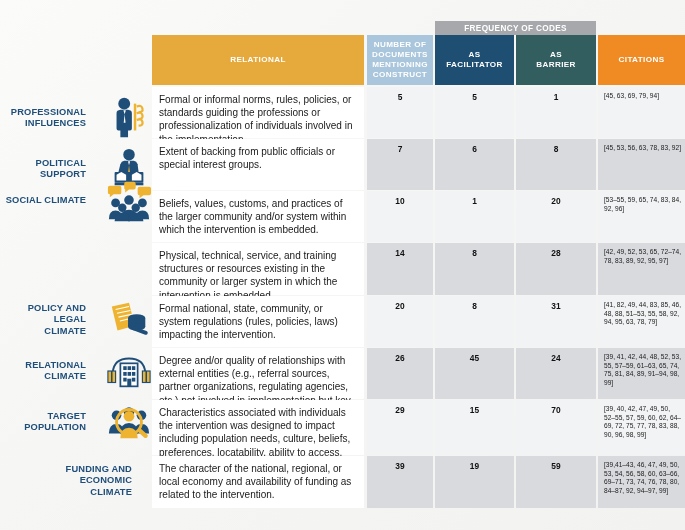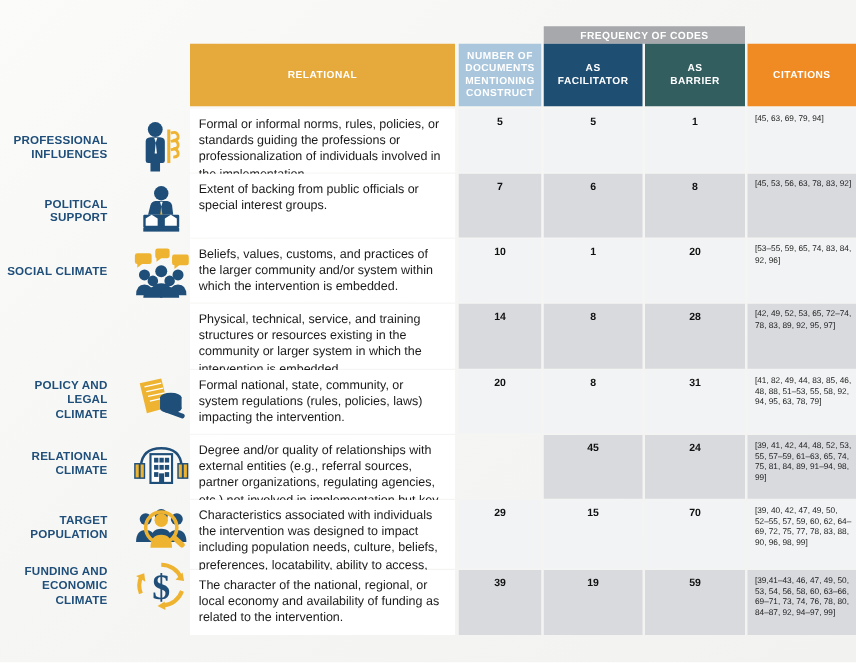--- a/index.html
+++ b/index.html
@@ -154,21 +154,21 @@
         <path d="M15 19 q1-3 4-3.5 h10 q3 .5 4 3.5 l1 8 h-21 z" fill="#1f4e79"></path>
         <path d="M23 16 l1 4 l1.2-4 z" fill="#ffffff"></path>
         <path d="M24 20 l-.8 7 h1.7 z" fill="#eeb431"></path>
         <rect x="9" y="27" width="30" height="11" rx="1" fill="#1f4e79"></rect>
         <path d="M11 30 l5-3 l5 3 v6 h-10 z" fill="#ffffff"></path>
         <path d="M27 30 l5-3 l5 3 v6 h-10 z" fill="#ffffff"></path>
         <rect x="9" y="38" width="30" height="3" fill="#1f4e79"></rect>
       </svg>
     </div>
 
-    <div class="construct" style="top:193px;height:50px;">
+    <div class="construct" style="top:176px;height:50px;">
       <span class="construct-label">SOCIAL CLIMATE</span>
       <svg class="construct-icon" viewBox="0 0 48 48">
         <g fill="#eeb431">
           <path d="M3 8 h11 q2 0 2 2 v5 q0 2-2 2 h-6 l-4 3 v-3 q-2 0-2-2 v-5 q0-2 2-2z"></path>
           <path d="M19 4 h10 q2 0 2 2 v4 q0 2-2 2 h-5 l-4 3 v-3 q-1 0-1-2 v-4 q0-2 2-2z"></path>
           <path d="M34 9 h11 q2 0 2 2 v5 q0 2-2 2 h-6 l-4 3 v-3 q-2 0-2-2 v-5 q0-2 2-2z"></path>
         </g>
         <g fill="#1f4e79">
           <circle cx="10" cy="26" r="4.6"></circle>
             <path d="M3 43 q0-9 7-9 q7 0 7 9z"></path>
@@ -239,21 +239,21 @@
           <circle cx="24" cy="14" r="5.4"></circle>
             <path d="M15 36 q0-11 9-11 q9 0 9 11z"></path>
         </g>
         <circle cx="24" cy="18" r="5.6" fill="#eeb431"></circle>
         <path d="M15 41 q0-11 9-11 q9 0 9 11z" fill="#eeb431"></path>
         <circle cx="24" cy="24" r="13" fill="none" stroke="#eeb431" stroke-width="3"></circle>
         <rect x="33" y="33" width="12" height="4.6" rx="2.3" fill="#eeb431" transform="rotate(42 38 35)"></rect>
       </svg>
     </div>
 
-    <div class="construct" style="top:440px;height:58px;">
+    <div class="construct" style="top:452px;height:58px;margin-left:46px;">
       <span class="construct-label">FUNDING AND
 ECONOMIC
 CLIMATE</span>
       <svg class="construct-icon" viewBox="0 0 48 48">
         <path d="M24 6 a18 18 0 0 1 16.5 10.9" fill="none" stroke="#eeb431" stroke-width="3.4"></path>
         <path d="M41.8 12.5 l1.3 7.2 l-7.2 -1.1 z" fill="#eeb431"></path>
         <path d="M41.3 28 a18 18 0 0 1 -15.7 12" fill="none" stroke="#eeb431" stroke-width="3.4"></path>
         <path d="M27.5 43.8 l-6.6 -3.3 l6-3.8 z" fill="#eeb431"></path>
         <path d="M7 30 a18 18 0 0 1 .5 -14.5" fill="none" stroke="#eeb431" stroke-width="3.4"></path>
         <path d="M3 15.5 l6.8 -2.4 l.9 7.1 z" fill="#eeb431"></path>
@@ -313,20 +313,21 @@
     <div class="row light" style="top:296px;height:51px;">
       <div class="cell c-def">Formal national, state, community, or system regulations (rules, policies, laws) impacting the intervention.</div>
       <div class="cell c-docs num">20</div>
       <div class="cell c-fac num">8</div>
       <div class="cell c-bar num">31</div>
       <div class="cell c-cit">[41, 82, 49, 44, 83, 85, 46, 48, 88, 51–53, 55, 58, 92, 94, 95, 63, 78, 79]</div>
     </div>
 
     <div class="row dark" style="top:348px;height:51px;">
       <div class="cell c-def">Degree and/or quality of relationships with external entities (e.g., referral sources, partner organizations, regulating agencies, etc.) not involved in implementation but key to successful intervention delivery.</div>
+      <div class="cell c-docs num">26</div>
       <div class="cell c-fac num">45</div>
       <div class="cell c-bar num">24</div>
       <div class="cell c-cit">[39, 41, 42, 44, 48, 52, 53, 55, 57–59, 61–63, 65, 74, 75, 81, 84, 89, 91–94, 98, 99]</div>
     </div>
 
     <div class="row light" style="top:400px;height:55px;">
       <div class="cell c-def">Characteristics associated with individuals the intervention was designed to impact including population needs, culture, beliefs, preferences, locatability, ability to access, and motivation to engage.</div>
       <div class="cell c-docs num">29</div>
       <div class="cell c-fac num">15</div>
       <div class="cell c-bar num">70</div>

